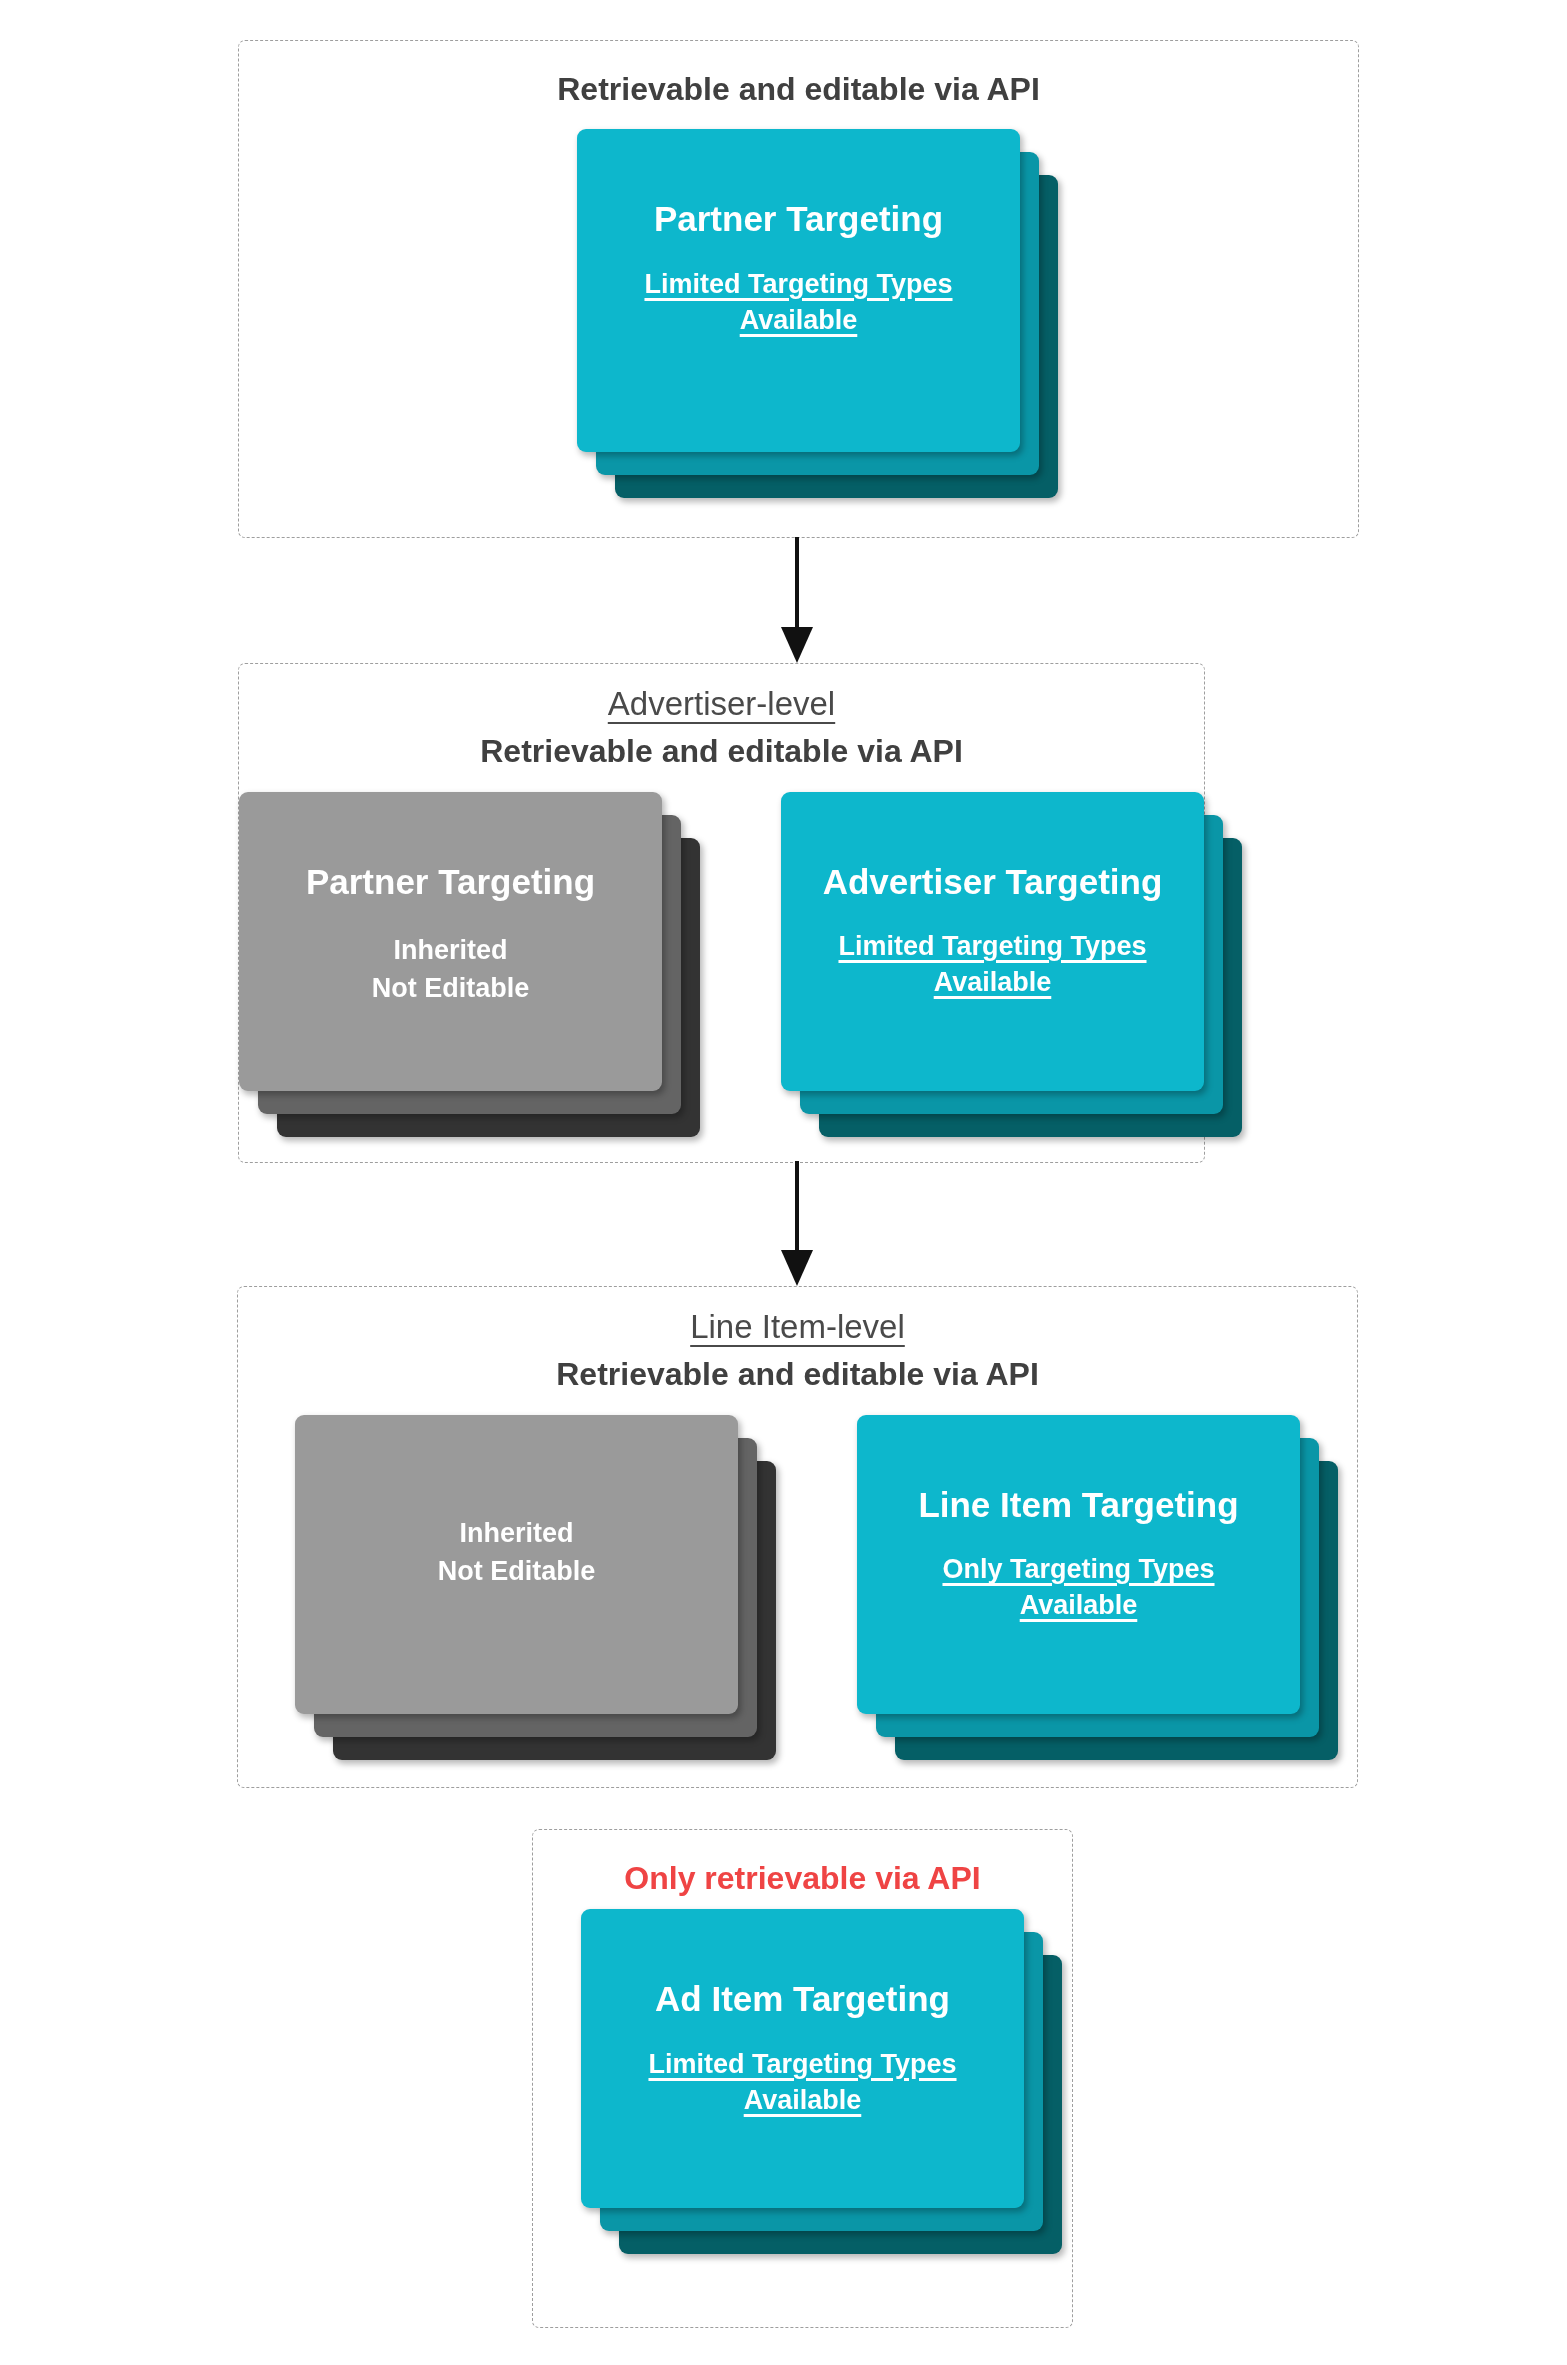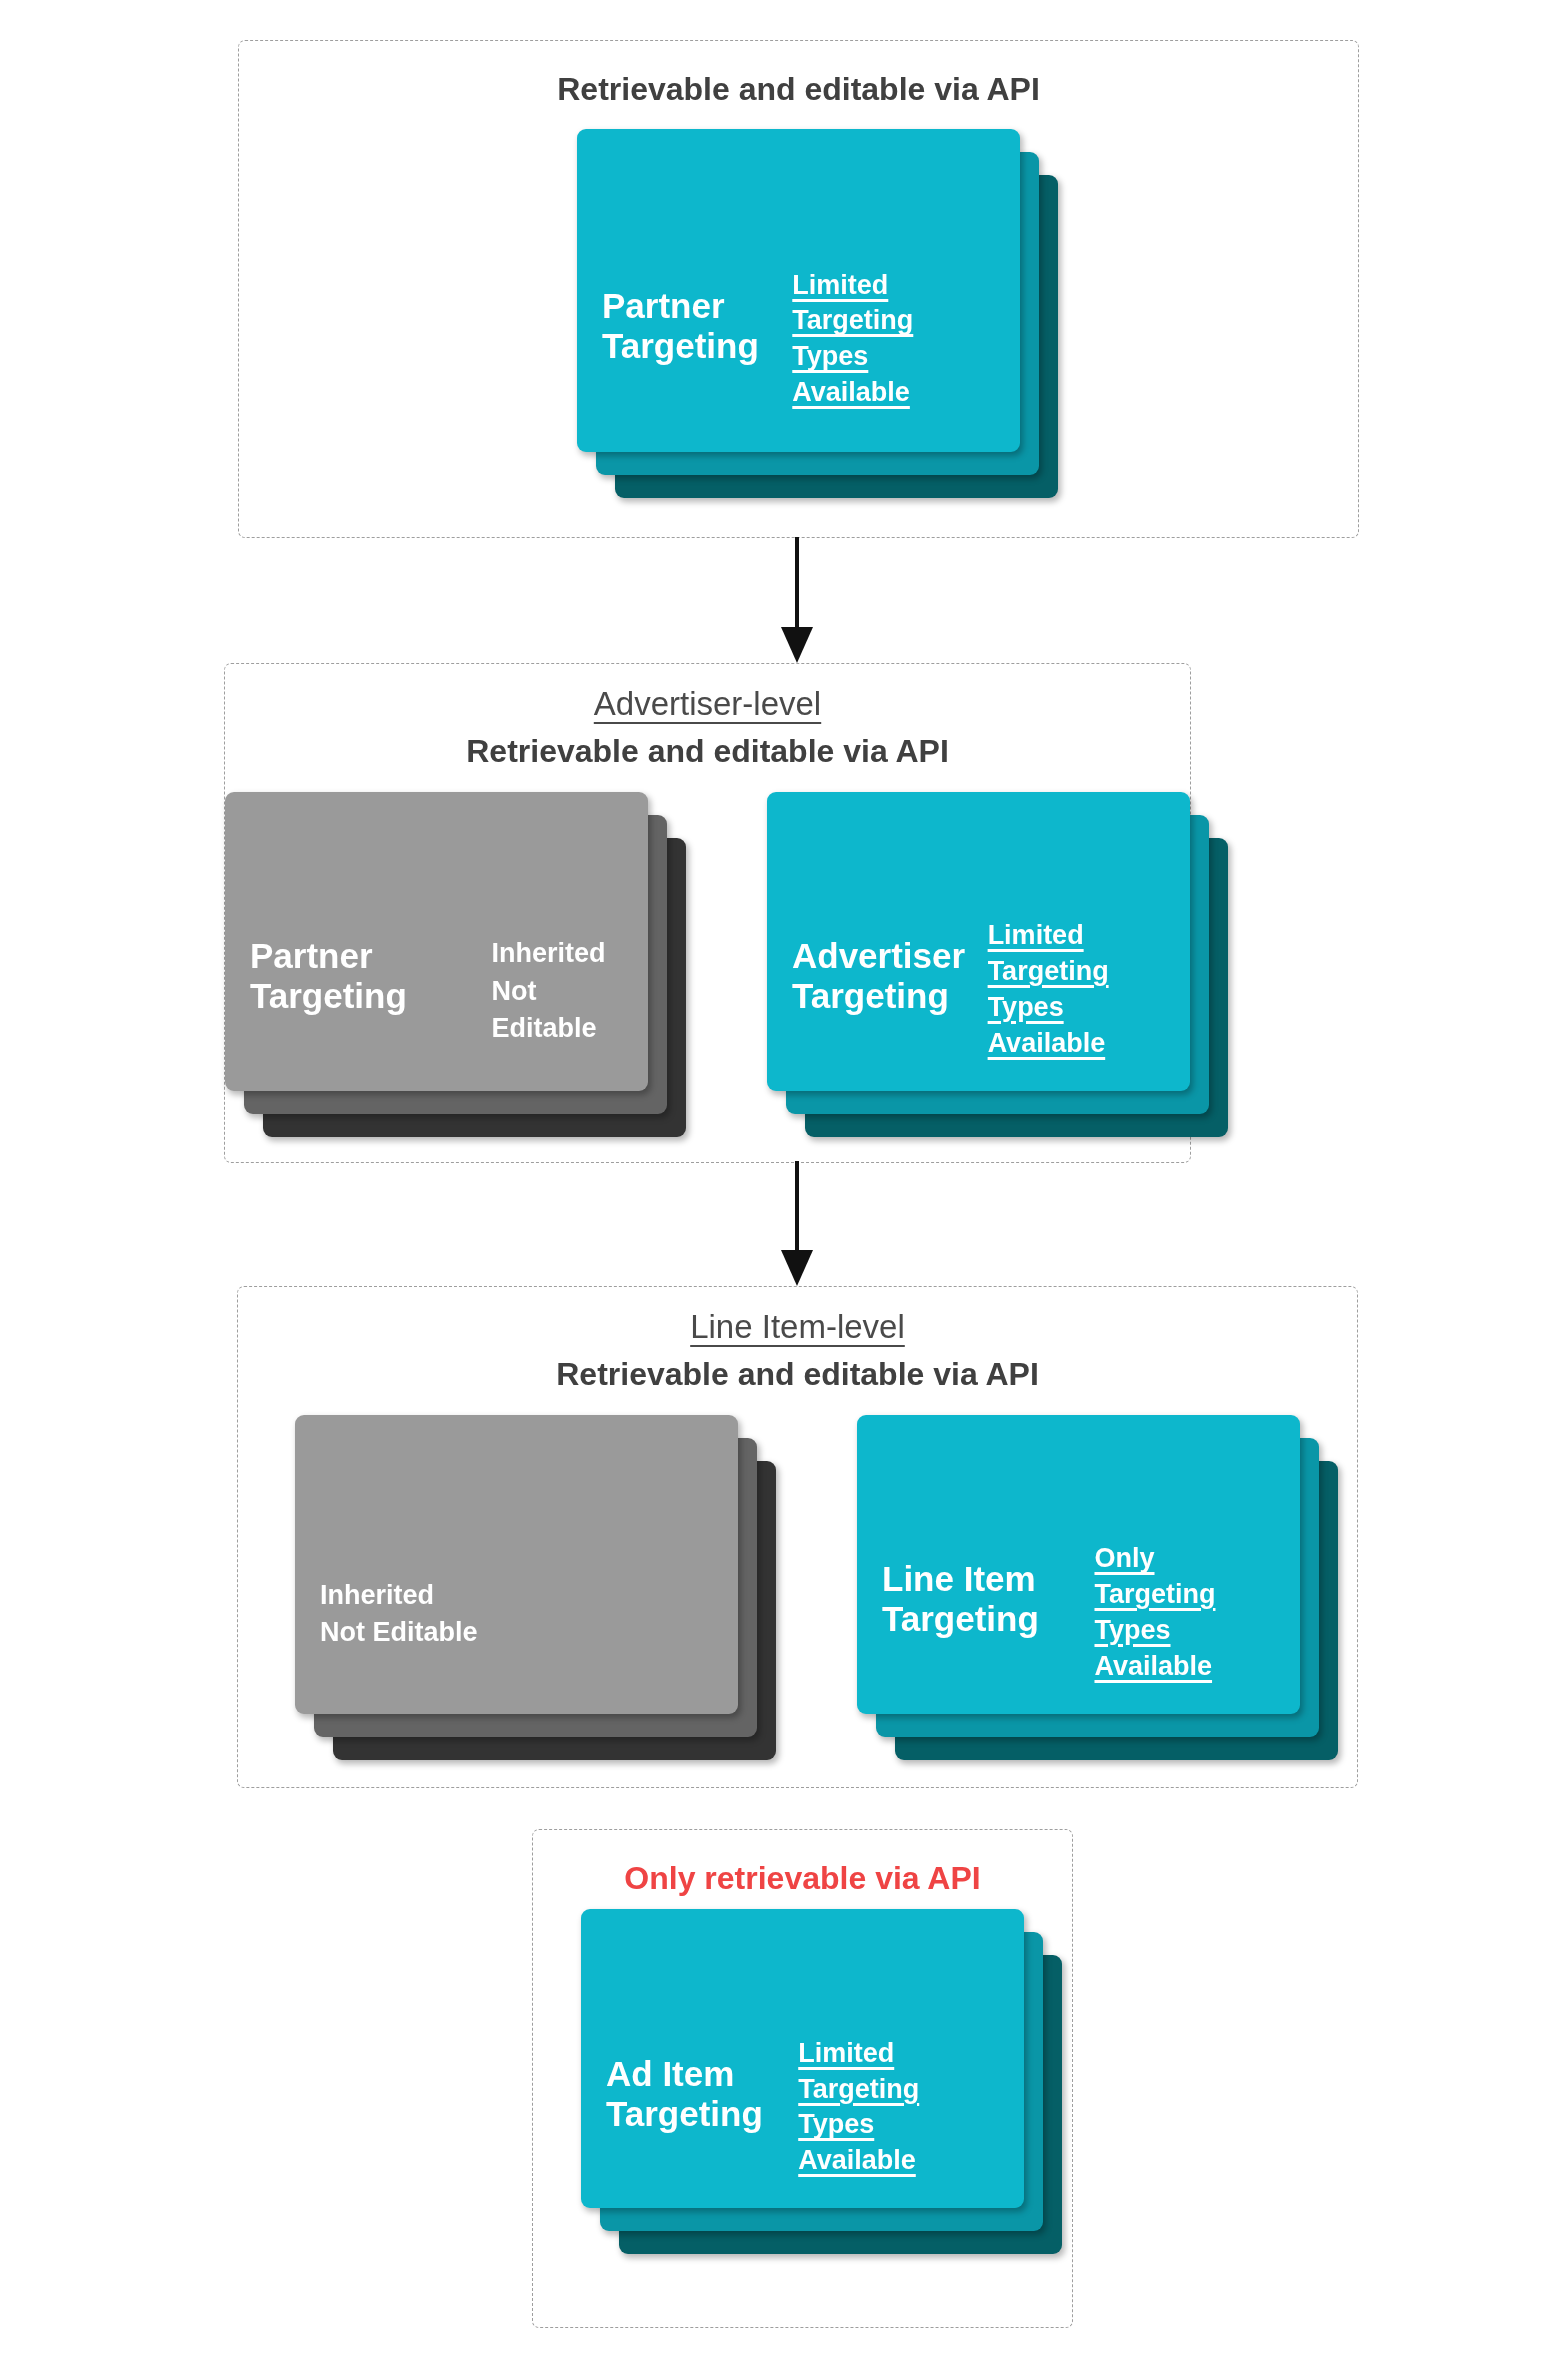--- a/index.html
+++ b/index.html
@@ -28,21 +28,21 @@
   .cards-row.tight{margin-top:12.5px;}
   .card-stack{position:relative;width:443px;height:299px;}
   .card-stack.tall{height:323px;}
   .layer{position:absolute;width:100%;height:100%;border-radius:9px;
     box-shadow:2.7px 3.6px 6.3px rgba(0,0,0,0.28);}
   .layer.back{left:38px;top:46px;}
   .layer.mid{left:19px;top:23px;}
   .card{
     position:absolute;left:0;top:0;width:100%;height:100%;border-radius:9px;
     box-shadow:2.7px 3.6px 6.3px rgba(0,0,0,0.28);
-    display:flex;flex-direction:row;align-items:center;text-align:left;
+    display:flex;flex-direction:column;align-items:center;text-align:center;
     box-sizing:border-box;padding:70px 25px 0 25px;color:#ffffff;
   }
   .teal .card{background:#0db7cc;}
   .teal .layer.mid{background:#0a96a7;}
   .teal .layer.back{background:#055f66;}
   .gray .card{background:#9a9a9a;}
   .gray .layer.mid{background:#646464;}
   .gray .layer.back{background:#333333;}
   .card-title{font-size:35px;font-weight:700;line-height:1.15;}
   .card-sub{margin-top:27px;font-size:27px;font-weight:700;line-height:1.33;}
@@ -54,21 +54,21 @@
   .arrow{
     position:absolute;width:32px;display:flex;flex-direction:column;align-items:center;
   }
   .arrow-line{width:4.5px;flex:1;background:#111111;}
   .arrow-head{
     width:0;height:0;border-left:16px solid transparent;
     border-right:16px solid transparent;border-top:36px solid #111111;
   }
   
   #sec-partner{left:238px;top:40px;width:1121px;height:498px;}
-  #sec-advertiser{left:224px;top:663px;width:967px;height:500px;}
+  #sec-advertiser{left:238px;top:663px;width:967px;height:500px;}
   #sec-lineitem{left:237px;top:1286px;width:1121px;height:502px;}
   #sec-adgroup{left:532px;top:1829px;width:541px;height:499px;}
   #arrow-1{left:781px;top:537px;height:126px;}
   #arrow-2{left:781px;top:1161px;height:125px;}
 </style>
 </head>
 <body>
 
 <div class="section" id="sec-partner">
   <div class="section-header">

